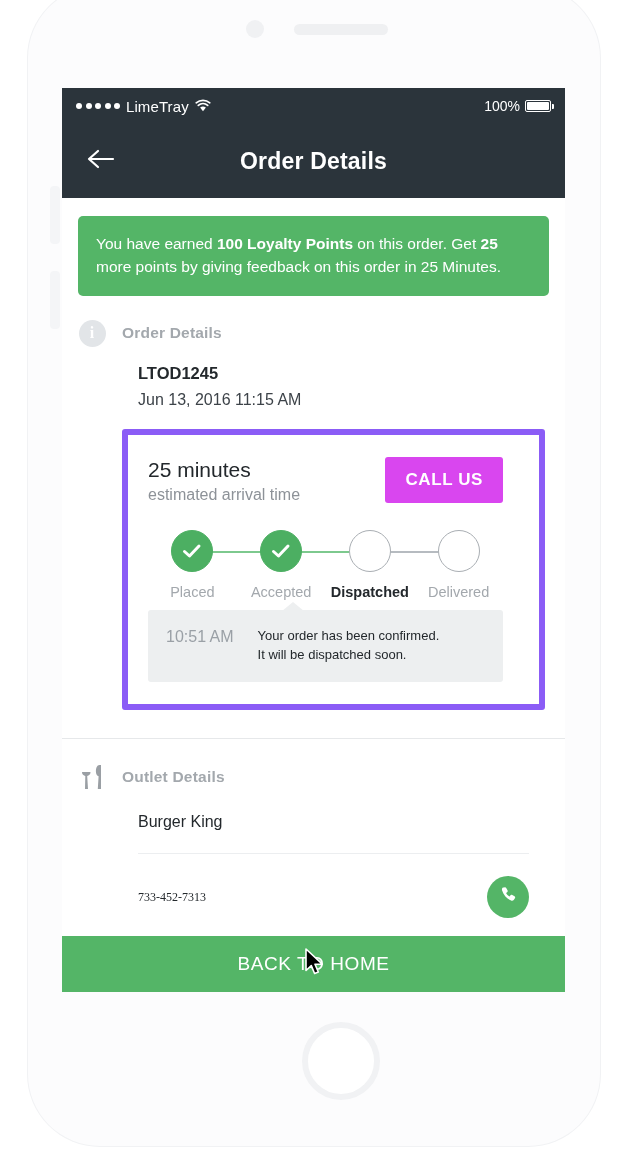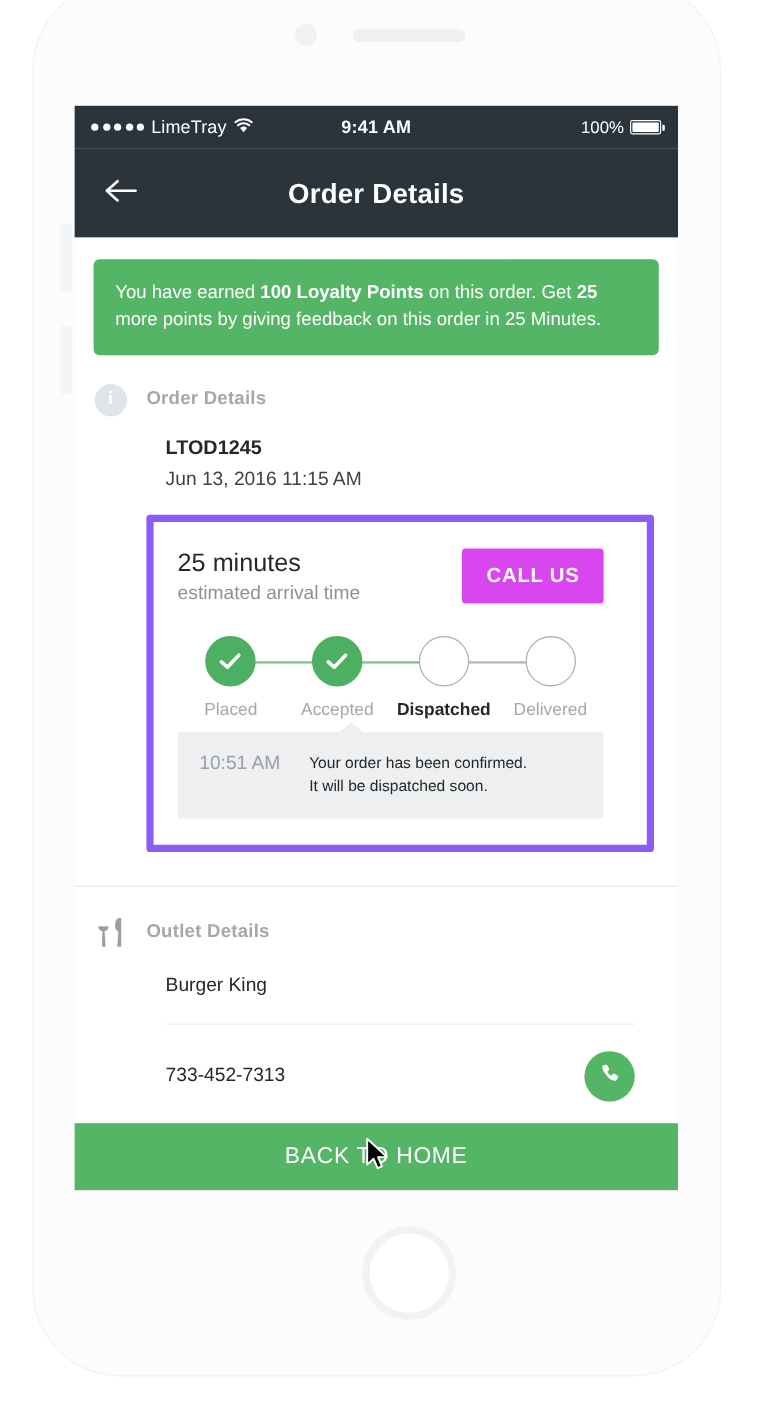--- a/index.html
+++ b/index.html
@@ -388,22 +388,23 @@
     border-bottom: 1px solid #eceef0;
     margin-right: 20px;
   }
   .outlet-phone-row {
     display: flex;
     align-items: center;
     margin-top: 22px;
     margin-right: 20px;
   }
   .outlet-phone {
-    font-size: 16px;
+    font-size: 12px;
     color: #23282c;
+    font-family: Liberation Serif, serif;
   }
   .call-circle {
     margin-left: auto;
     width: 42px;
     height: 42px;
     border-radius: 50%;
     background: #54b567;
     display: flex;
     align-items: center;
     justify-content: center;
@@ -459,21 +460,20 @@
       </span>
       <span class="carrier">LimeTray</span>
       <span class="wifi-icon">
         <svg width="16" height="13" viewBox="0 0 16 13">
           <path d="M8 12.2 L5.1 8.6 a4.6 4.6 0 0 1 5.8 0 Z" fill="#fff"></path>
           <path d="M3.3 6.4 a7.2 7.2 0 0 1 9.4 0" stroke="#fff" stroke-width="1.7" fill="none" stroke-linecap="round"></path>
           <path d="M1.2 3.8 a10.6 10.6 0 0 1 13.6 0" stroke="#fff" stroke-width="1.7" fill="none" stroke-linecap="round"></path>
         </svg>
       </span>
     </div>
-    <div class="status-time">9:41 AM</div>
     <div class="status-right">
       <span>100%</span>
       <span class="battery">
           <i></i>
         </span>
     </div>
   </div>
 
   <div class="nav-bar">
     <div class="back-btn">

